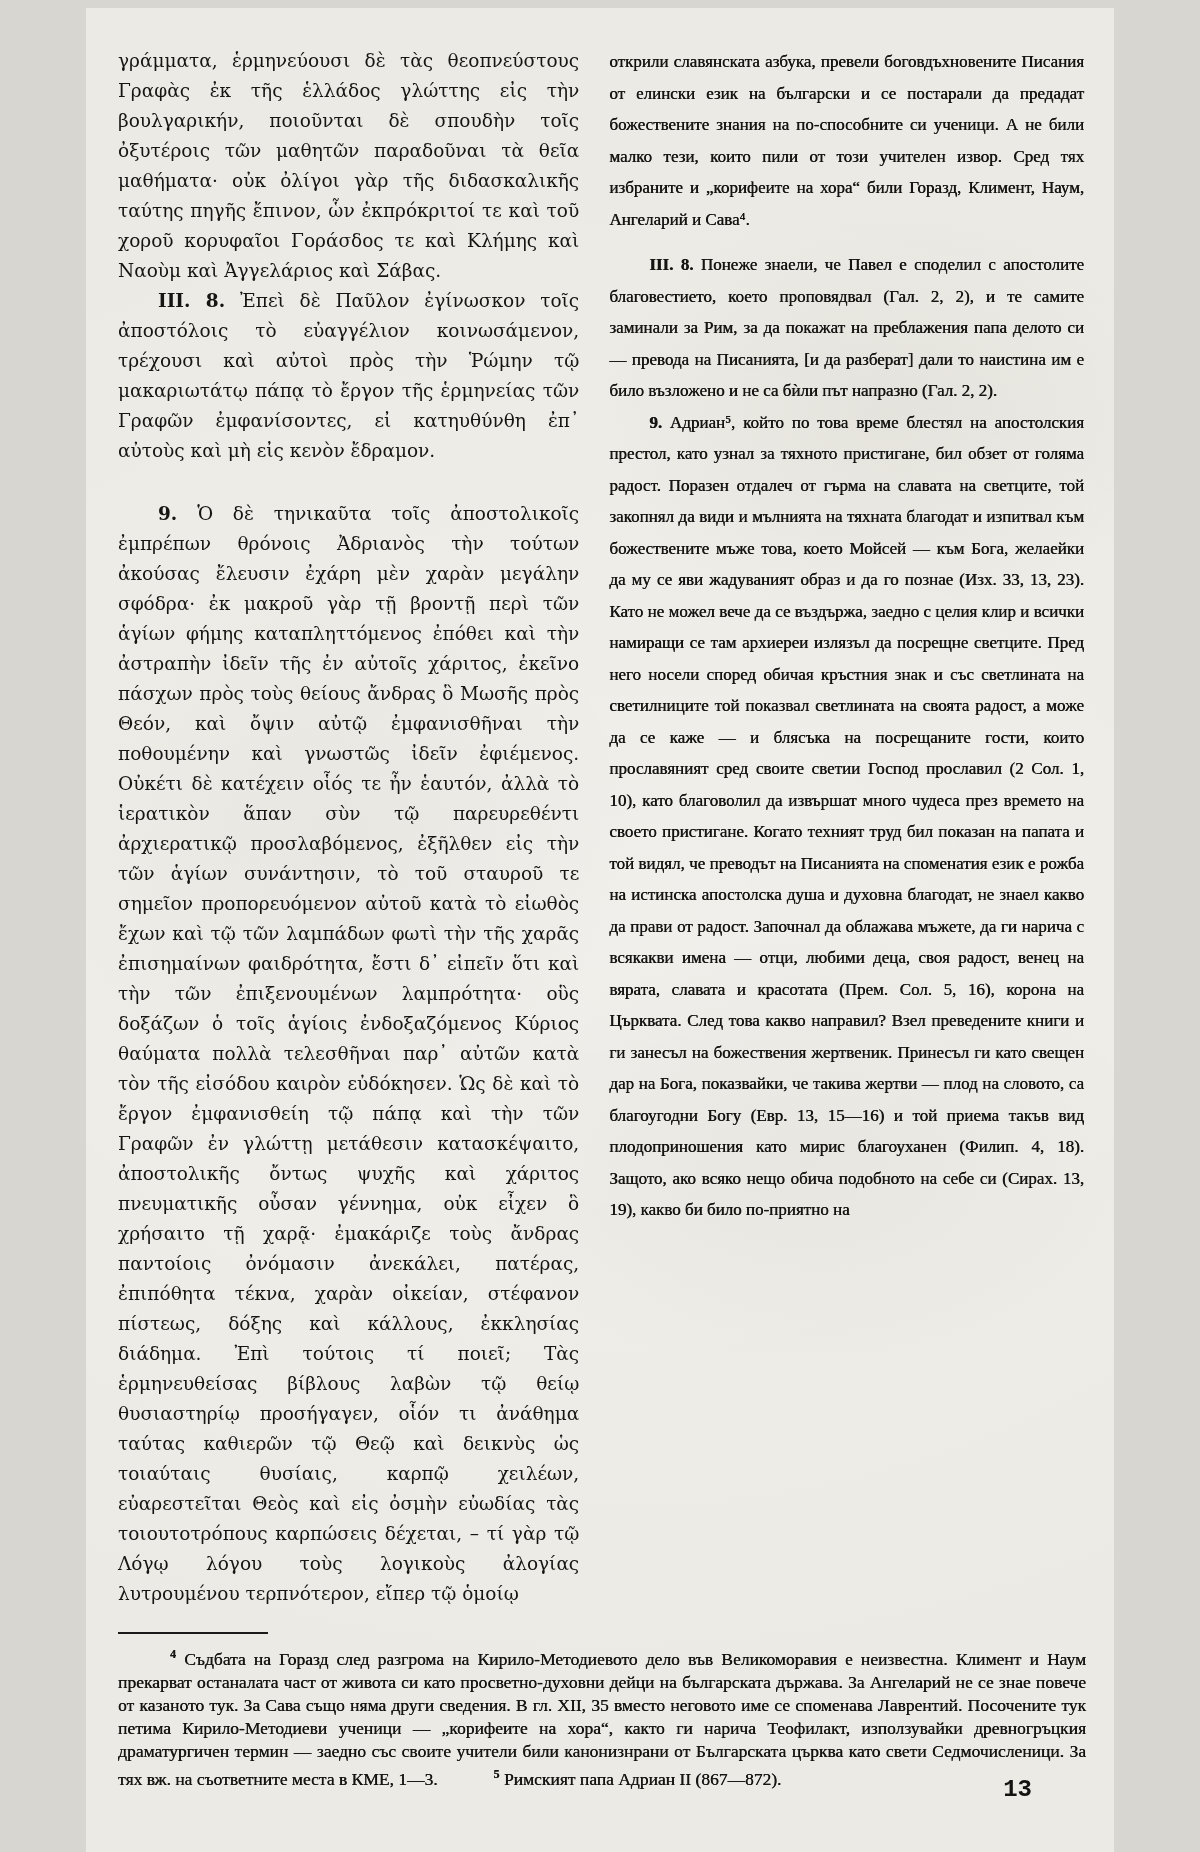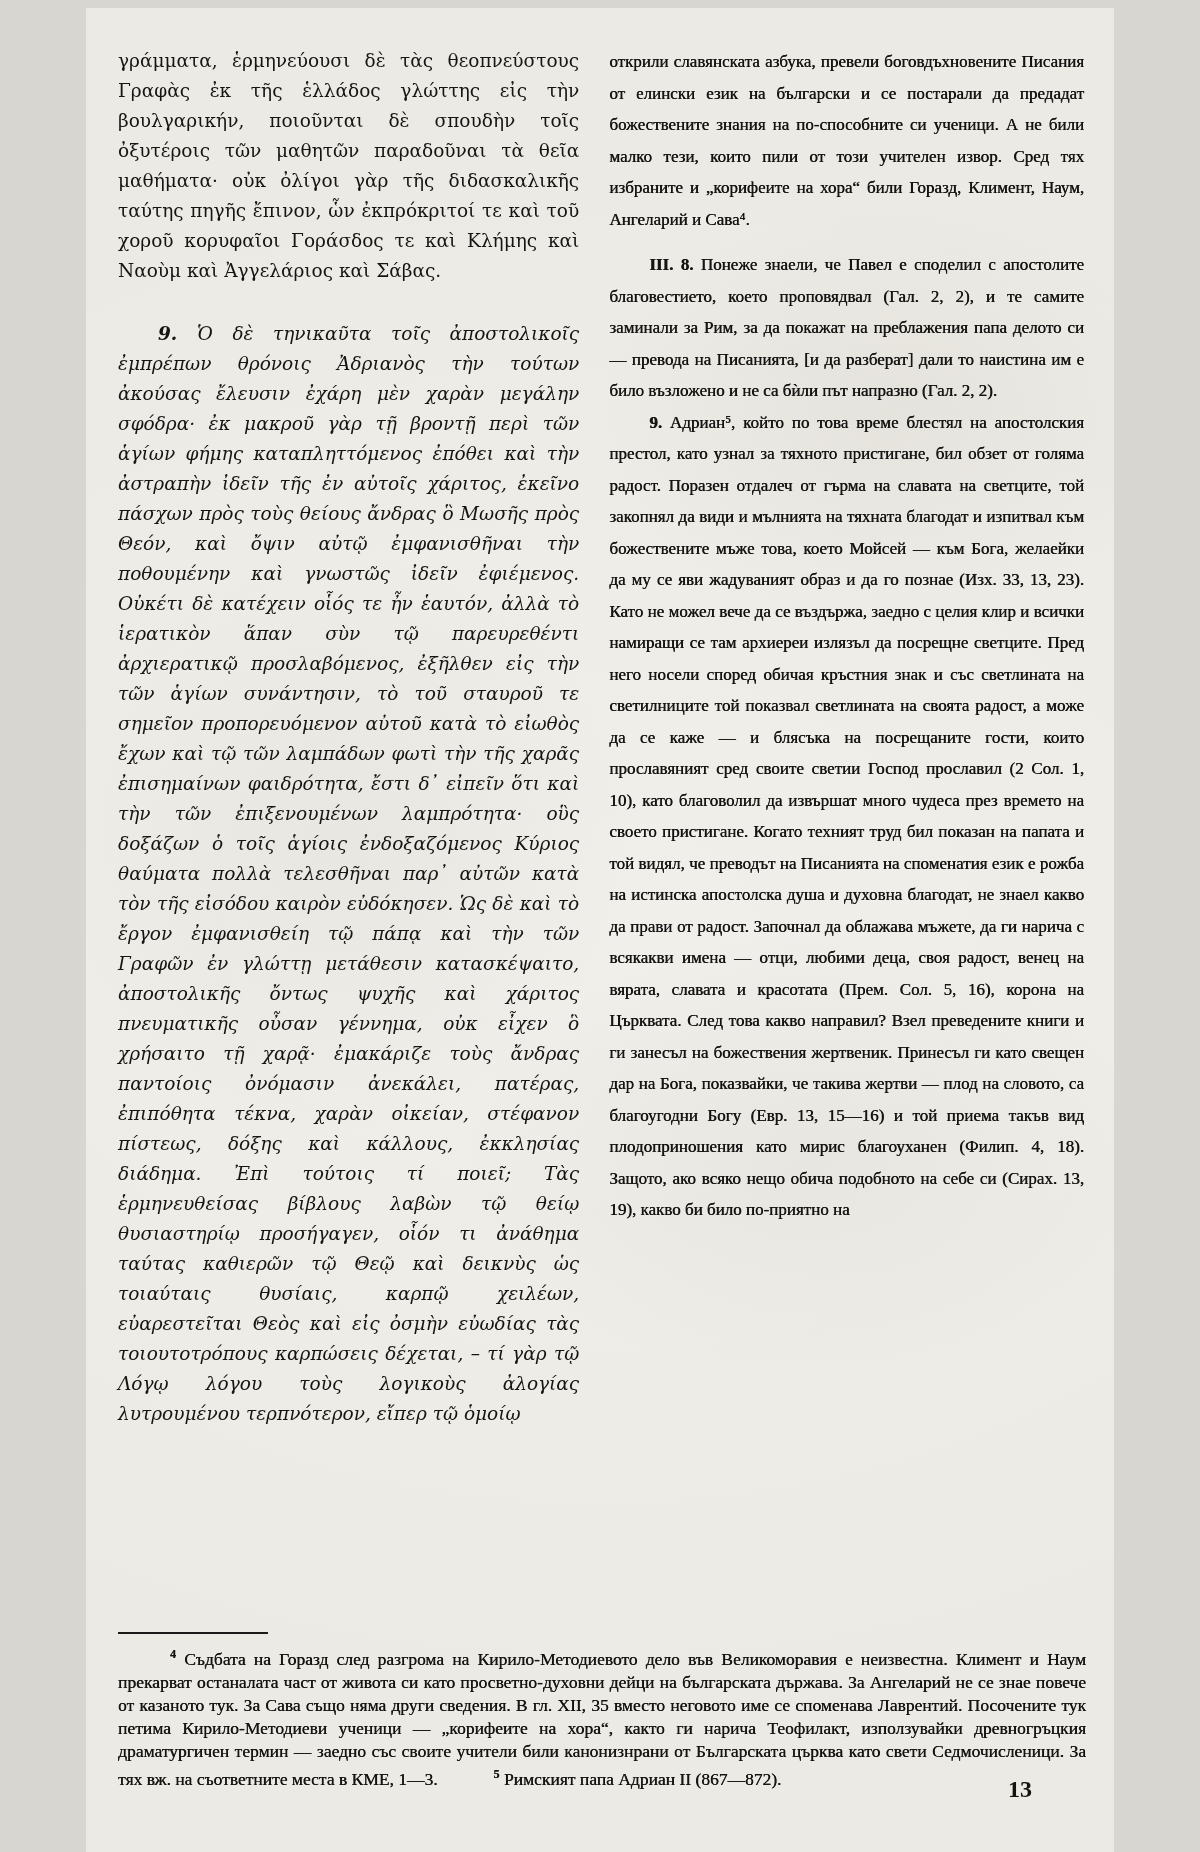--- a/index.html
+++ b/index.html
@@ -18,21 +18,21 @@
     overflow: hidden;
   }
   .columns {
     display: flex;
     gap: 30px;
     padding: 38px 30px 0 32px;
   }
   .col { text-align: justify; }
   .col p { margin: 0; text-indent: 40px; }
   .col p.noindent { text-indent: 0; }
-  .col p.gap-lg { margin-top: 33px; font-style: italic; }
+  .col p.gap-lg { margin-top: 33px; }
   .col p.gap-sm { margin-top: 14px; }
   .col .lead { font-weight: bold; }
   .col-left {
     width: 546px;
     font-family: "DejaVu Serif", serif;
     font-size: 18.5px;
     line-height: 30px;
   }
   .col-right {
     width: 562px;
@@ -58,35 +58,36 @@
     background: #1b1a19;
     margin-bottom: 9px;
   }
   .footnotes p { margin: 0; text-indent: 52px; }
   .footnotes sup { font-weight: bold; font-size: 12px; }
   .fn-space { display: inline-block; width: 56px; }
   .pageno {
     position: absolute;
     right: 82px;
     top: 1768px;
-    font-family: Liberation Serif, serif;
+    font-family: Liberation Mono, monospace;
     font-size: 24px;
     font-weight: bold;
     color: #141312;
   }
 </style>
 </head>
 <body>
 
 <div class="page">
 
   <div class="columns">
 
     <div class="col col-left" lang="grc">
       <p class="noindent"><span>γράμματα, ἑρμηνεύουσι δὲ τὰς θεοπνεύστους Γραφὰς ἐκ τῆς ἑλλάδος γλώττης εἰς τὴν βουλγαρικήν, ποιοῦνται δὲ σπουδὴν τοῖς ὀξυτέροις τῶν μαθητῶν παραδοῦναι τὰ θεῖα μαθήματα· οὐκ ὀλίγοι γὰρ τῆς διδασκαλικῆς ταύτης πηγῆς ἔπινον, ὧν ἐκπρόκριτοί τε καὶ τοῦ χοροῦ κορυφαῖοι Γοράσδος τε καὶ Κλήμης καὶ Ναοὺμ καὶ Ἀγγελάριος καὶ Σάβας.</span></p>
+      <p><b class="lead">III. 8.</b> <span>Ἐπεὶ δὲ Παῦλον ἐγίνωσκον τοῖς ἀποστόλοις τὸ εὐαγγέλιον κοινωσάμενον, τρέχουσι καὶ αὐτοὶ πρὸς τὴν Ῥώμην τῷ μακαριωτάτῳ πάπᾳ τὸ ἔργον τῆς ἑρμηνείας τῶν Γραφῶν ἐμφανίσοντες, εἰ κατηυθύνθη ἐπ᾽ αὐτοὺς καὶ μὴ εἰς κενὸν ἔδραμον.</span></p>
       <p class="gap-lg"><b class="lead">9.</b> <span>Ὁ δὲ τηνικαῦτα τοῖς ἀποστολικοῖς ἐμπρέπων θρόνοις Ἀδριανὸς τὴν τούτων ἀκούσας ἔλευσιν ἐχάρη μὲν χαρὰν μεγάλην σφόδρα· ἐκ μακροῦ γὰρ τῇ βροντῇ περὶ τῶν ἁγίων φήμης καταπληττόμενος ἐπόθει καὶ τὴν ἀστραπὴν ἰδεῖν τῆς ἐν αὐτοῖς χάριτος, ἐκεῖνο πάσχων πρὸς τοὺς θείους ἄνδρας ὃ Μωσῆς πρὸς Θεόν, καὶ ὄψιν αὐτῷ ἐμφανισθῆναι τὴν ποθουμένην καὶ γνωστῶς ἰδεῖν ἐφιέμενος. Οὐκέτι δὲ κατέχειν οἷός τε ἦν ἑαυτόν, ἀλλὰ τὸ ἱερατικὸν ἅπαν σὺν τῷ παρευρεθέντι ἀρχιερατικῷ προσλαβόμενος, ἐξῆλθεν εἰς τὴν τῶν ἁγίων συνάντησιν, τὸ τοῦ σταυροῦ τε σημεῖον προπορευόμενον αὐτοῦ κατὰ τὸ εἰωθὸς ἔχων καὶ τῷ τῶν λαμπάδων φωτὶ τὴν τῆς χαρᾶς ἐπισημαίνων φαιδρότητα, ἔστι δ᾽ εἰπεῖν ὅτι καὶ τὴν τῶν ἐπιξενουμένων λαμπρότητα· οὓς δοξάζων ὁ τοῖς ἁγίοις ἐνδοξαζόμενος Κύριος θαύματα πολλὰ τελεσθῆναι παρ᾽ αὐτῶν κατὰ τὸν τῆς εἰσόδου καιρὸν εὐδόκησεν. Ὡς δὲ καὶ τὸ ἔργον ἐμφανισθείη τῷ πάπᾳ καὶ τὴν τῶν Γραφῶν ἐν γλώττῃ μετάθεσιν κατασκέψαιτο, ἀποστολικῆς ὄντως ψυχῆς καὶ χάριτος πνευματικῆς οὖσαν γέννημα, οὐκ εἶχεν ὃ χρήσαιτο τῇ χαρᾷ· ἐμακάριζε τοὺς ἄνδρας παντοίοις ὀνόμασιν ἀνεκάλει, πατέρας, ἐπιπόθητα τέκνα, χαρὰν οἰκείαν, στέφανον πίστεως, δόξης καὶ κάλλους, ἐκκλησίας διάδημα. Ἐπὶ τούτοις τί ποιεῖ; Τὰς ἑρμηνευθείσας βίβλους λαβὼν τῷ θείῳ θυσιαστηρίῳ προσήγαγεν, οἷόν τι ἀνάθημα ταύτας καθιερῶν τῷ Θεῷ καὶ δεικνὺς ὡς τοιαύταις θυσίαις, καρπῷ χειλέων, εὐαρεστεῖται Θεὸς καὶ εἰς ὀσμὴν εὐωδίας τὰς τοιουτοτρόπους καρπώσεις δέχεται, – τί γὰρ τῷ Λόγῳ λόγου τοὺς λογικοὺς ἀλογίας λυτρουμένου τερπνότερον, εἴπερ τῷ ὁμοίῳ</span></p>
     </div>
 
     <div class="col col-right" lang="bg">
       <p class="noindent"><span>открили славянската азбука, превели боговдъхновените Писания от елински език на български и се постарали да предадат божествените знания на по-способните си ученици. А не били малко тези, които пили от този учителен извор. Сред тях избраните и „корифеите на хора“ били Горазд, Климент, Наум, Ангеларий и Сава⁴.</span></p>
       <p class="gap-sm"><b class="lead">III. 8.</b> <span>Понеже знаели, че Павел е споделил с апостолите благовестието, което проповядвал (Гал. 2, 2), и те самите заминали за Рим, за да покажат на преблажения папа делото си — превода на Писанията, [и да разберат] дали то наистина им е било възложено и не са бѝли път напразно (Гал. 2, 2).</span></p>
       <p><b class="lead">9.</b> <span>Адриан⁵, който по това време блестял на апостолския престол, като узнал за тяхното пристигане, бил обзет от голяма радост. Поразен отдалеч от гърма на славата на светците, той закопнял да види и мълнията на тяхната благодат и изпитвал към божествените мъже това, което Мойсей — към Бога, желаейки да му се яви жадуваният образ и да го познае (Изх. 33, 13, 23). Като не можел вече да се въздържа, заедно с целия клир и всички намиращи се там архиереи излязъл да посрещне светците. Пред него носели според обичая кръстния знак и със светлината на светилниците той показвал светлината на своята радост, а може да се каже — и блясъка на посрещаните гости, които прославяният сред своите светии Господ прославил (2 Сол. 1, 10), като благоволил да извършат много чудеса през времето на своето пристигане. Когато техният труд бил показан на папата и той видял, че преводът на Писанията на споменатия език е рожба на истинска апостолска душа и духовна благодат, не знаел какво да прави от радост. Започнал да облажава мъжете, да ги нарича с всякакви имена — отци, любими деца, своя радост, венец на вярата, славата и красотата (Прем. Сол. 5, 16), корона на Църквата. След това какво направил? Взел преведените книги и ги занесъл на божествения жертвеник. Принесъл ги като свещен дар на Бога, показвайки, че такива жертви — плод на словото, са благоугодни Богу (Евр. 13, 15—16) и той приема такъв вид плодоприношения като мирис благоуханен (Филип. 4, 18). Защото, ако всяко нещо обича подобното на себе си (Сирах. 13, 19), какво би било по-приятно на</span></p>
     </div>
 
   </div>

